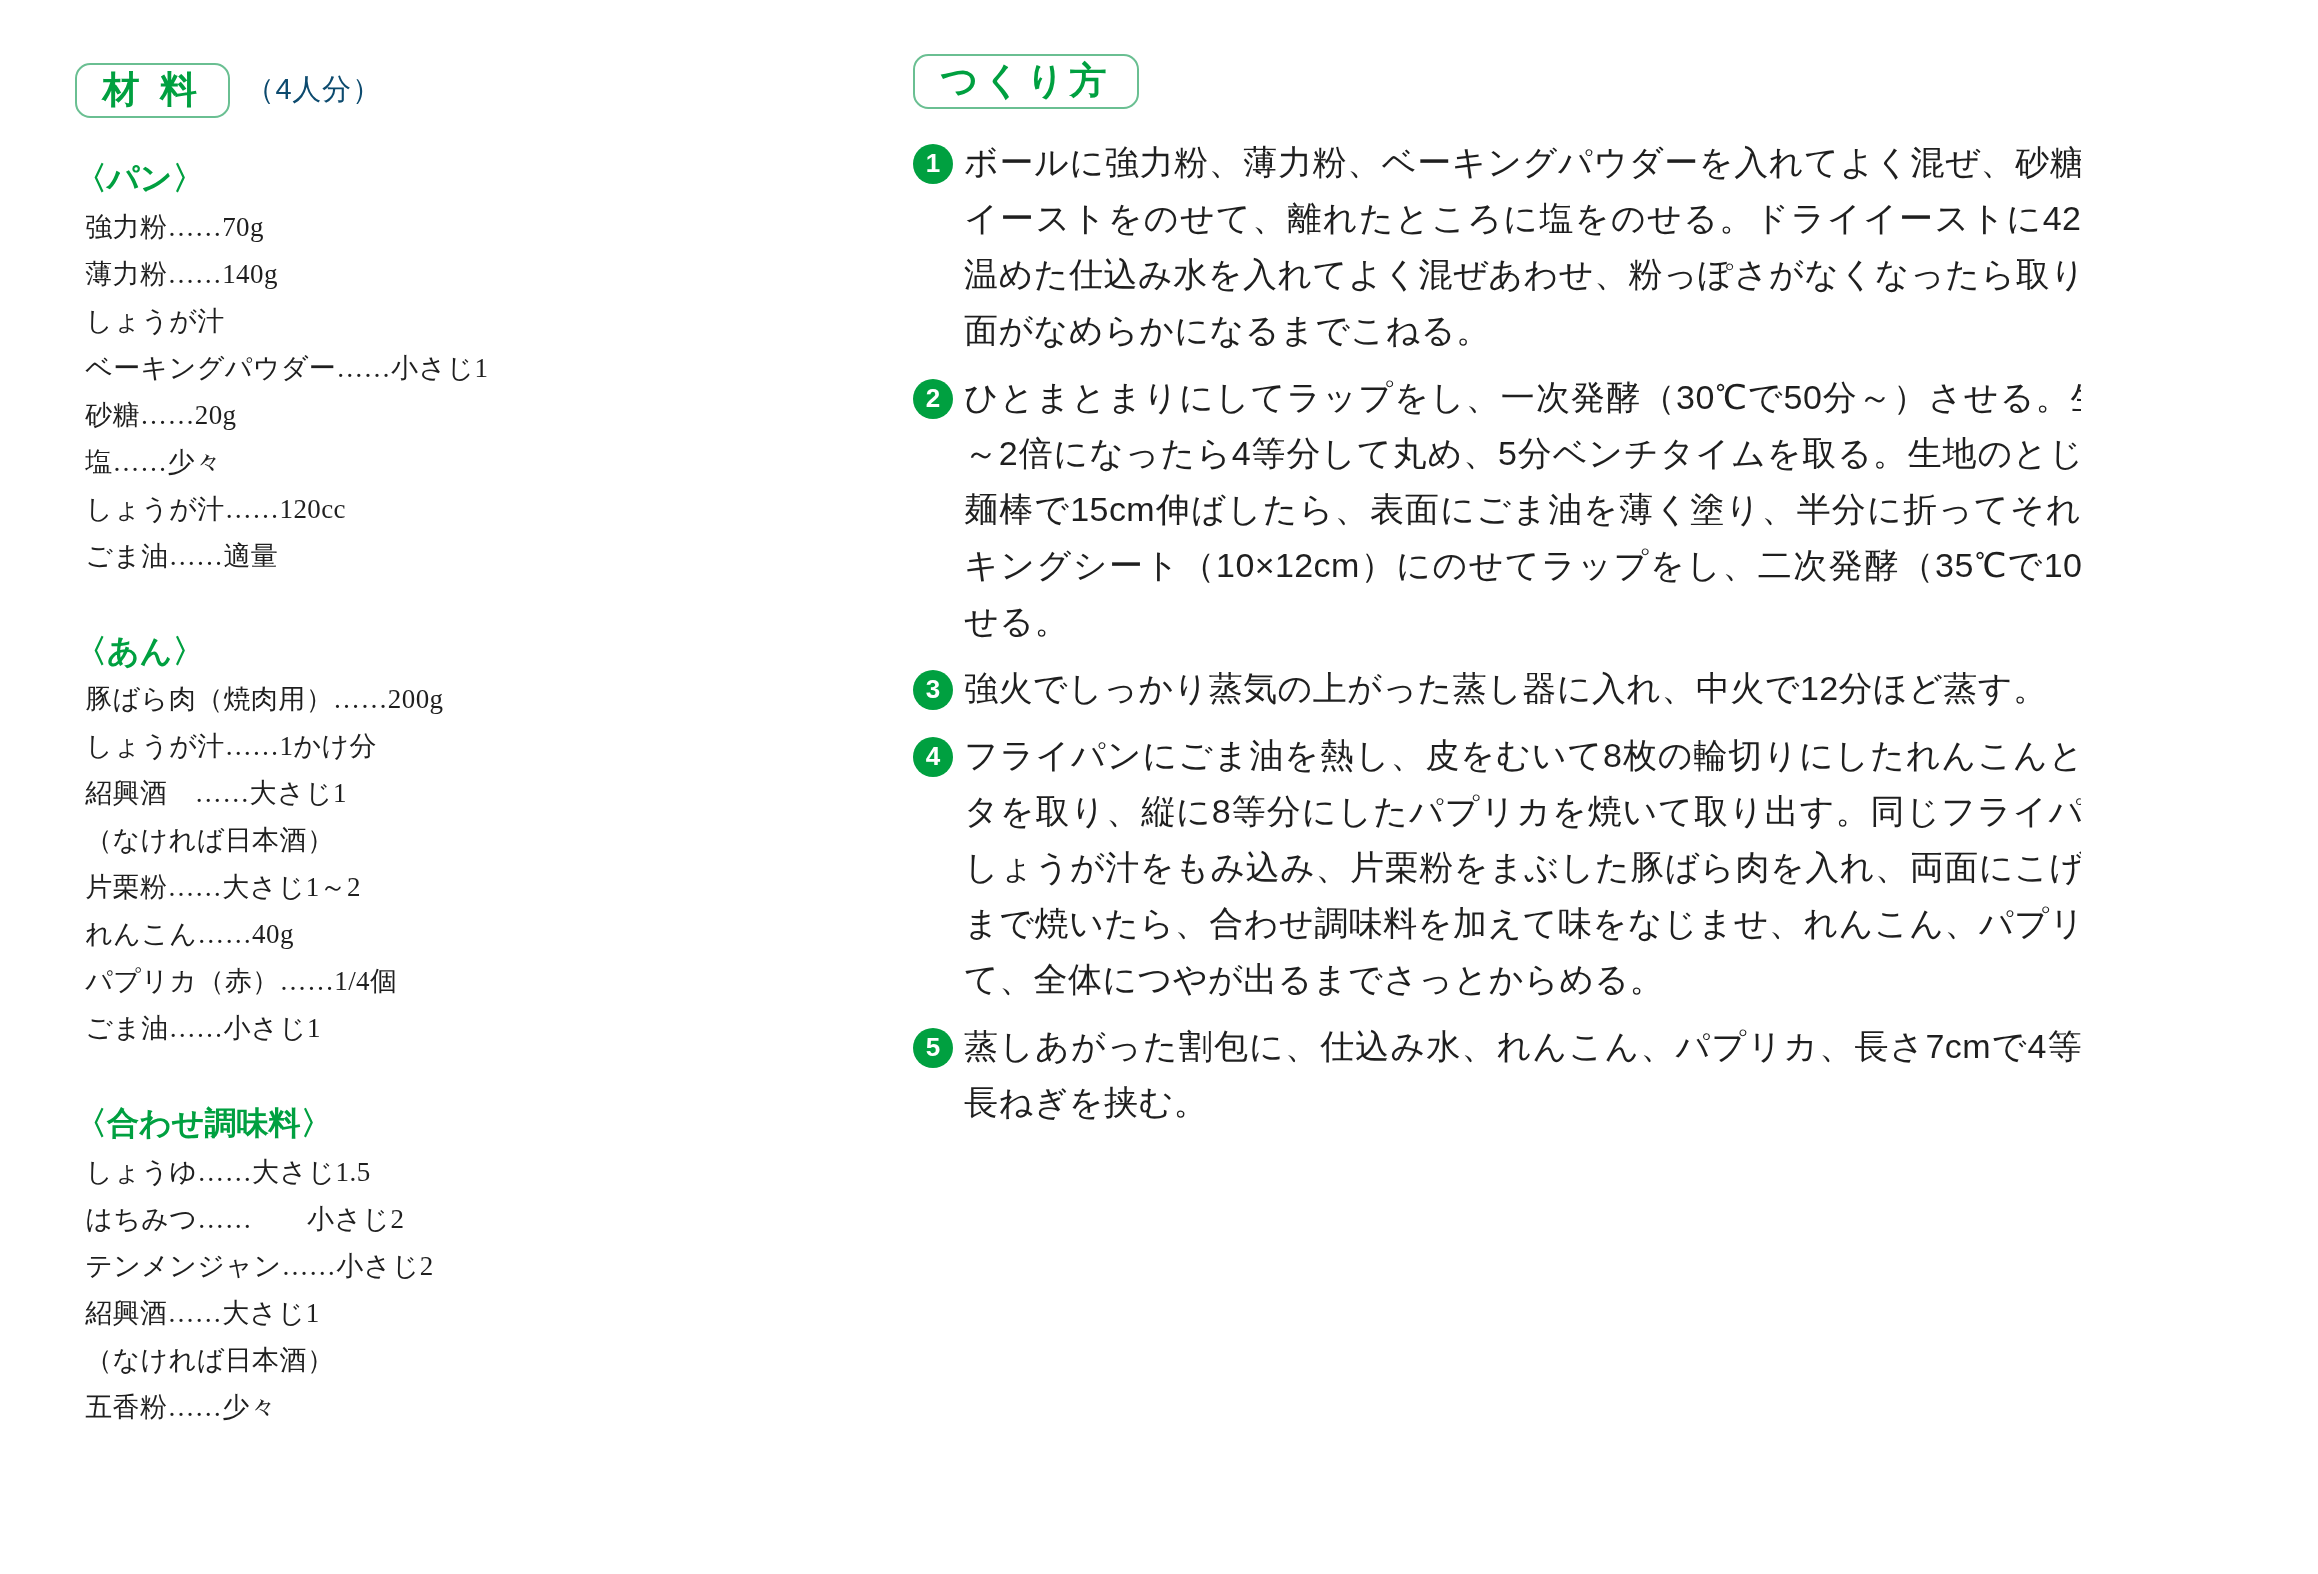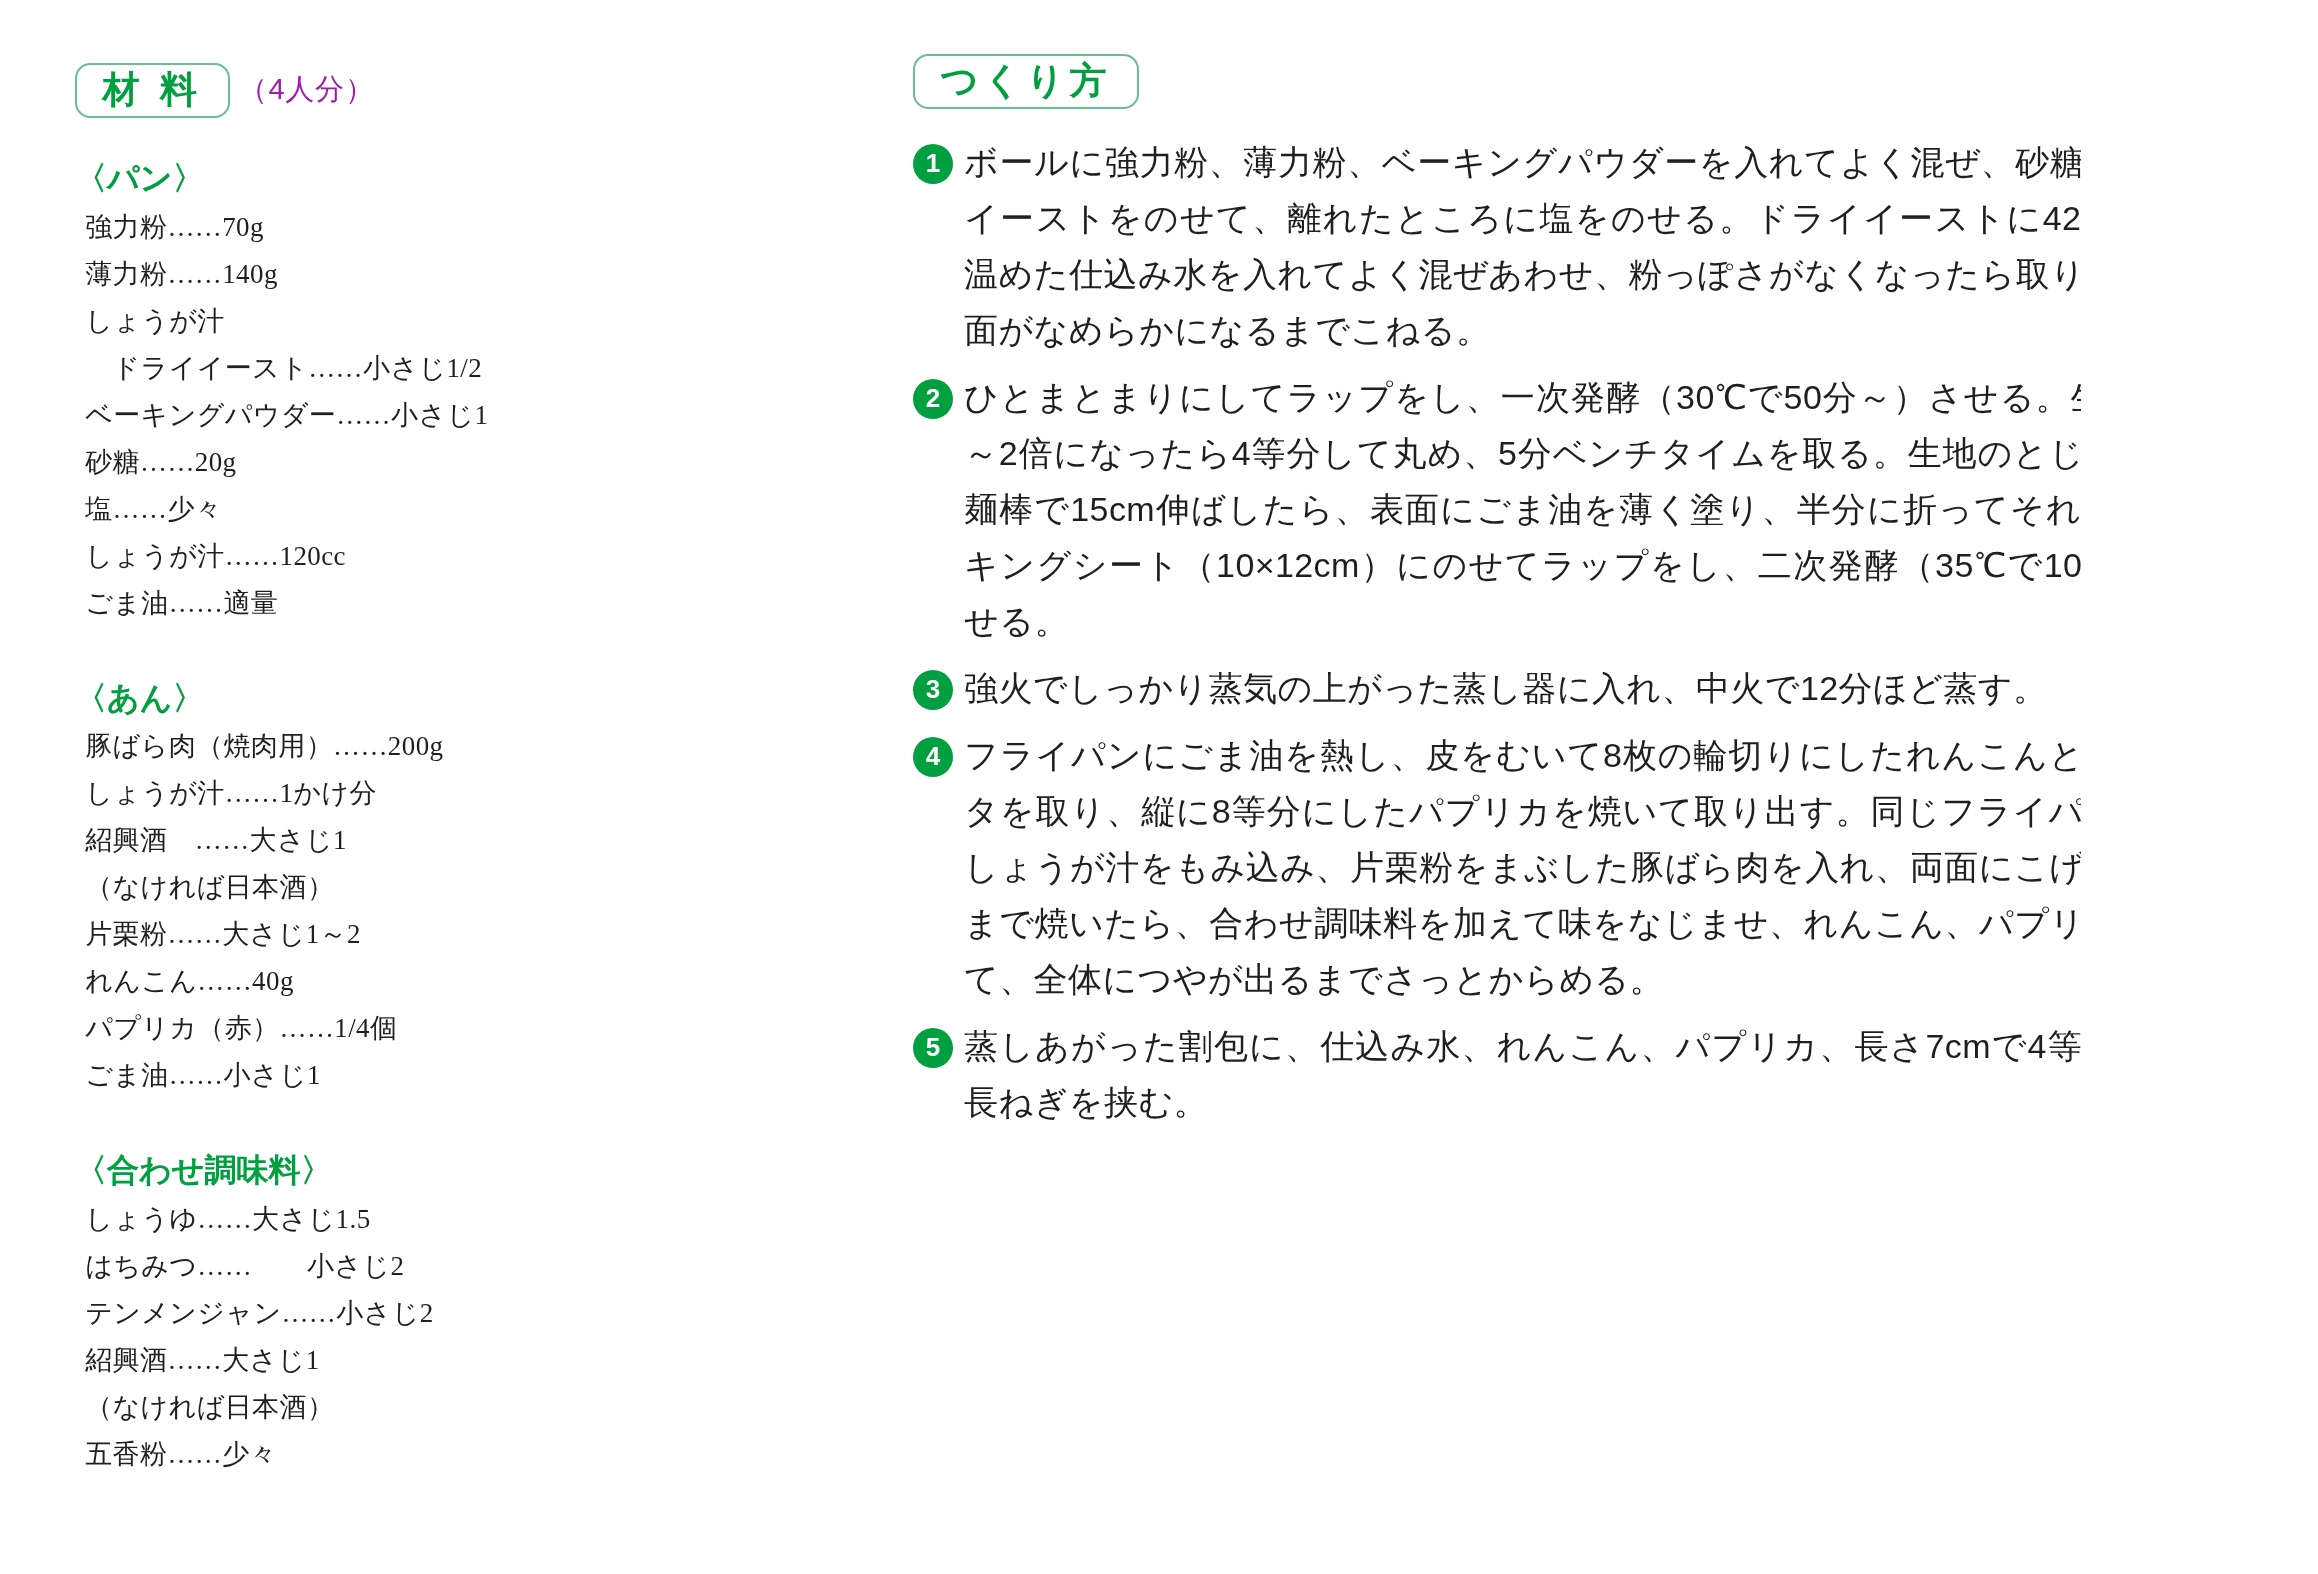--- a/index.html
+++ b/index.html
@@ -38,22 +38,22 @@
     padding: 5.1px 25.5px;
     color: #00a040;
     font-size: 37px;
     font-weight: 600;
     letter-spacing: 5.1px;
     line-height: 1.1;
     background: #ffffff;
   }
   .servings {
     font-size: 29px;
-    color: #a21caf;
-    margin-left: 9px;
+    color: #0c4a6e;
+    margin-left: 16px;
     letter-spacing: 0.8px;
   }
   .ing-section { margin-bottom: 48px; font-family: Liberation Serif, serif; }
   .ing-section-heading {
     color: #00a040;
     font-size: 32px;
     font-weight: 600;
     line-height: 47px;
     margin: 0 0 1.7px 0;
   }
@@ -117,21 +117,20 @@
       <span class="title-box">材 料</span>
       <span class="servings">（4人分）</span>
     </div>
     <div id="ingredient-sections">
   <div class="ing-section">
     <p class="ing-section-heading">〈パン〉</p>
     <ul class="ing-list">
             <li>強力粉……70g</li>
             <li>薄力粉……140g</li>
             <li>しょうが汁</li>
-            <li>　ドライイースト……小さじ1/2</li>
             <li>ベーキングパウダー……小さじ1</li>
             <li>砂糖……20g</li>
             <li>塩……少々</li>
             <li>しょうが汁……120cc</li>
             <li>ごま油……適量</li>
           </ul>
   </div>
 
   <div class="ing-section">
     <p class="ing-section-heading">〈あん〉</p>

